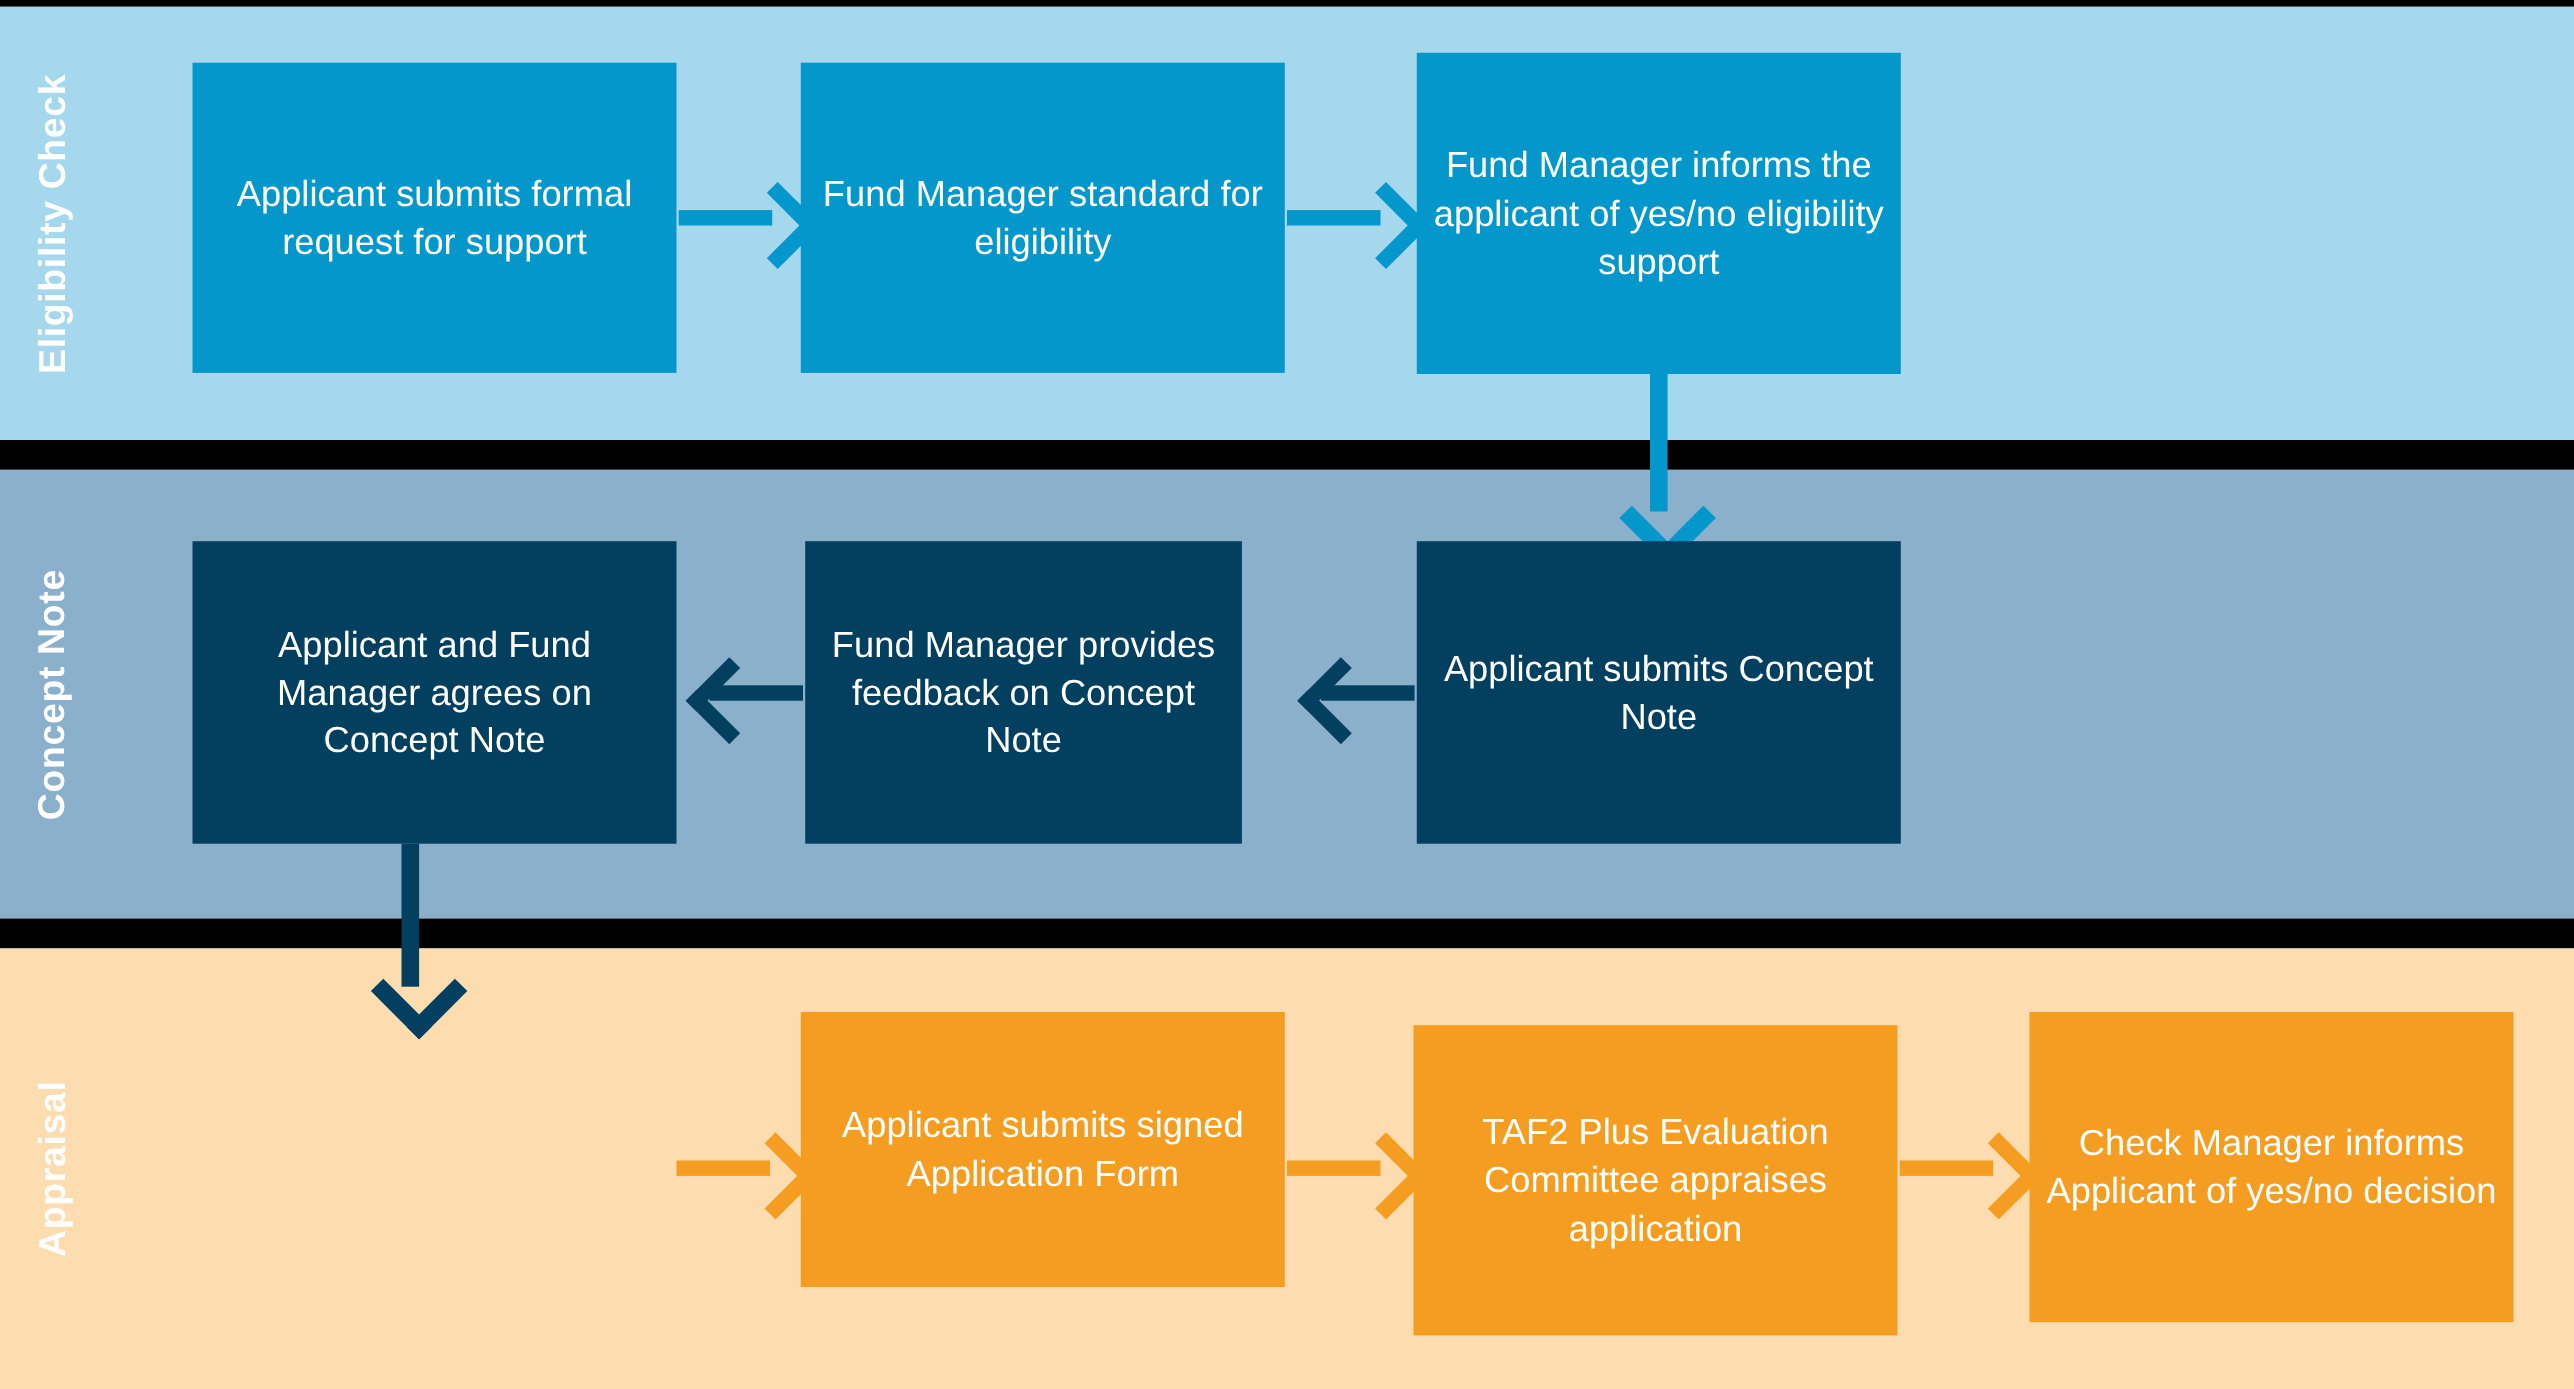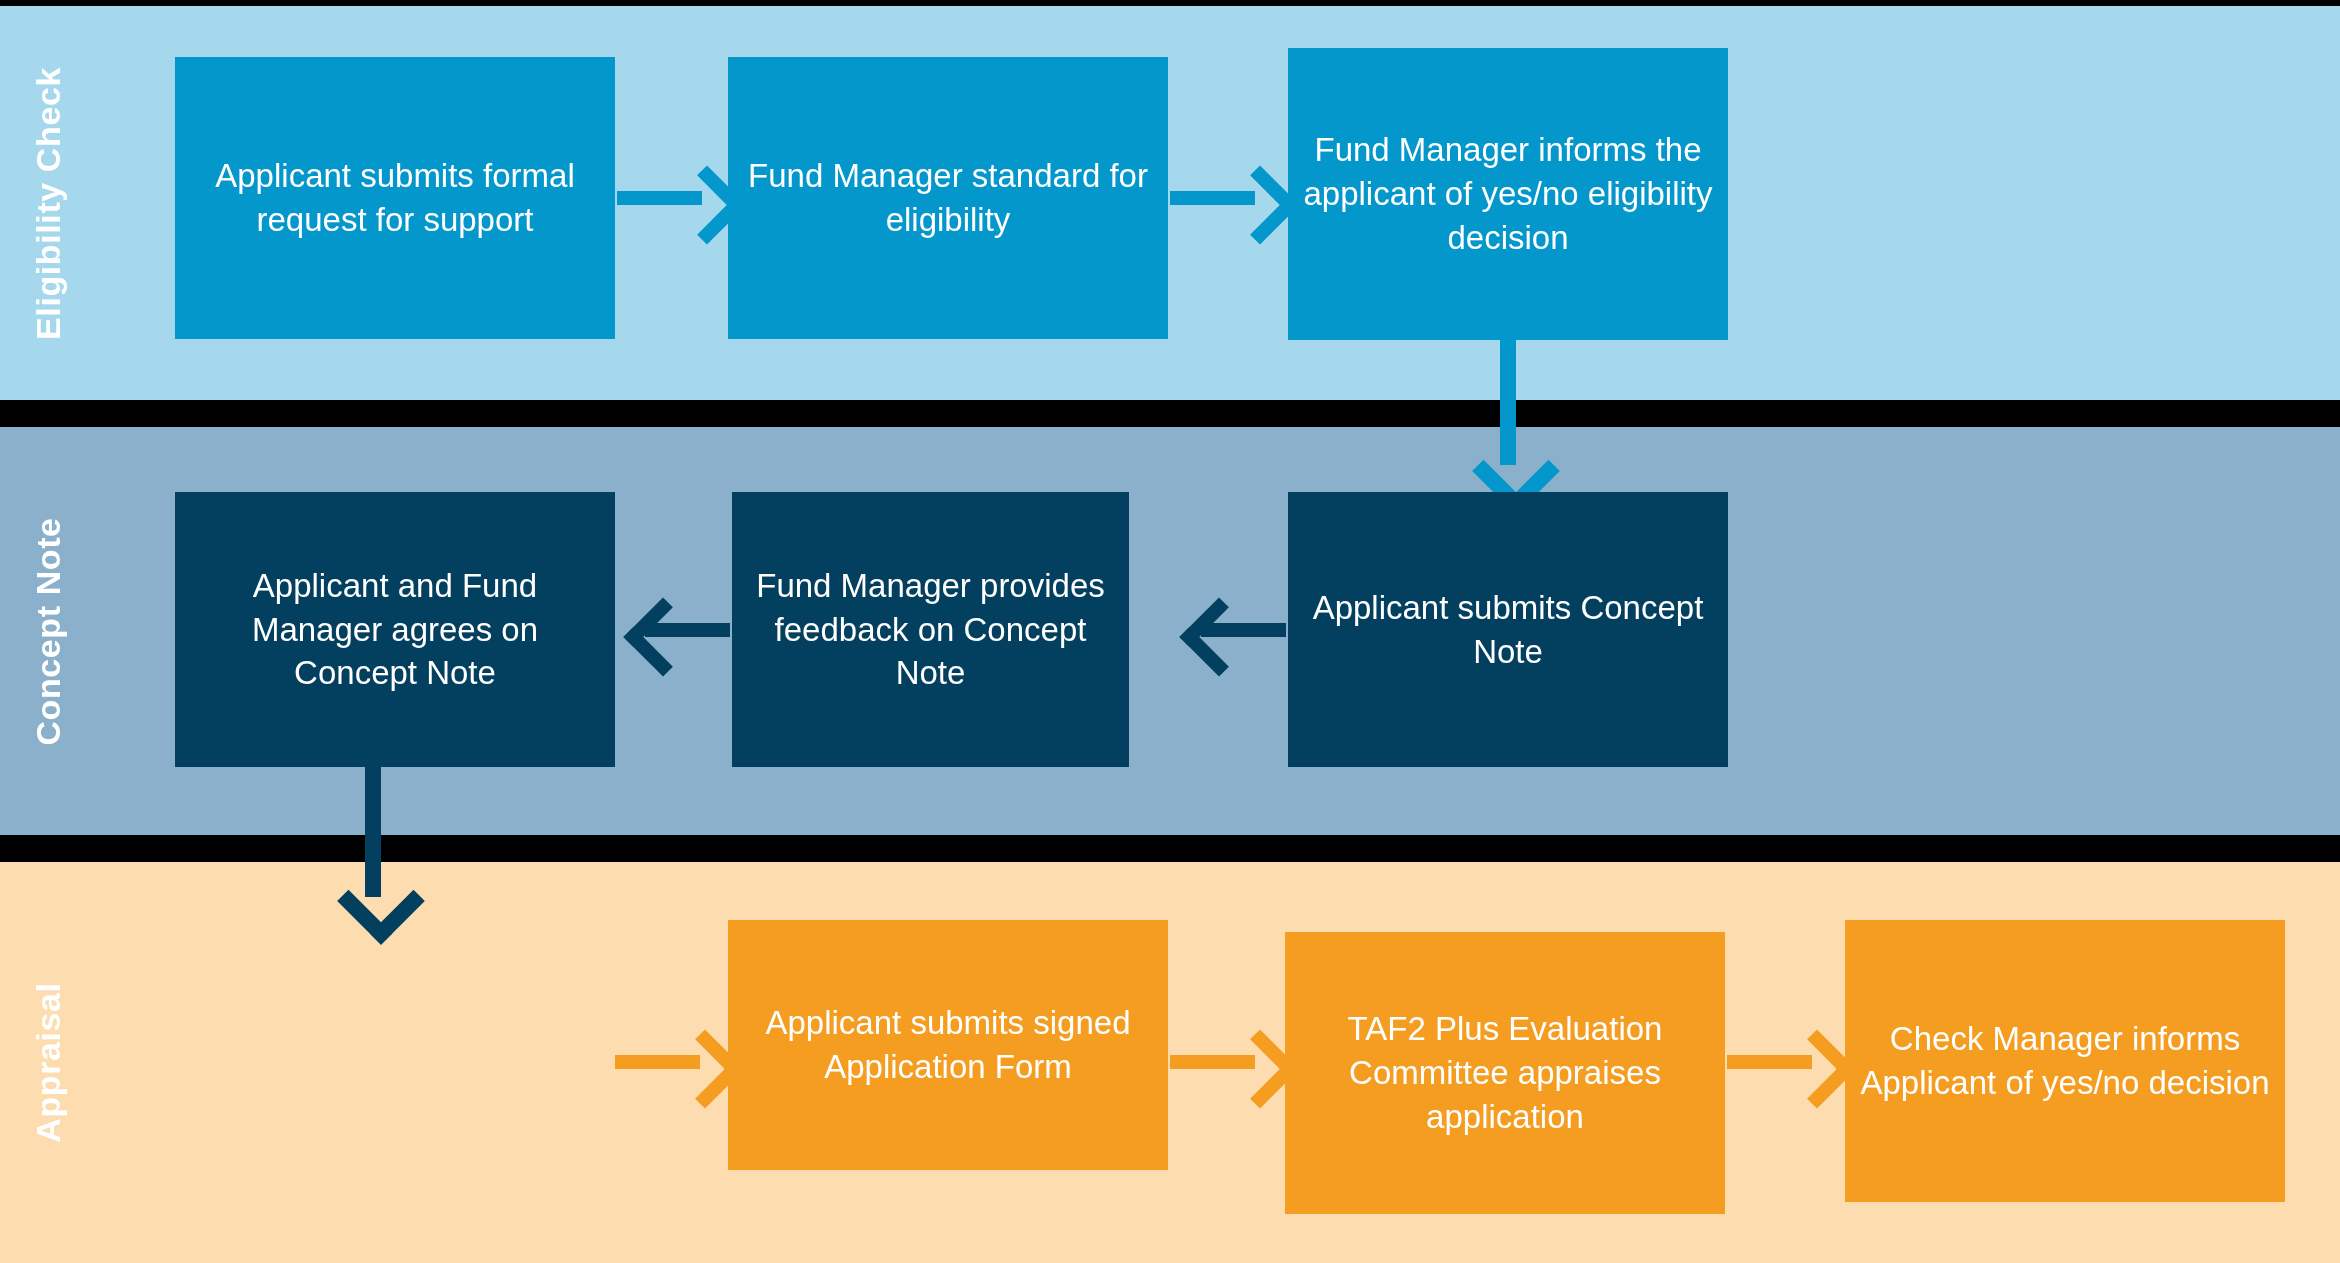--- a/index.html
+++ b/index.html
@@ -173,21 +173,21 @@
   <div class="node node-eligibility" style="left:728px; top:57px; width:440px; height:282px;">
     <span>Fund Manager standard for eligibility</span>
   </div>
 
   <div class="arrow-h right c-elig" style="left:1170px; top:198px; width:110px;">
     <div class="shaft" style="left:0; width:85px;"></div>
     <div class="head" style="left:62px;"></div>
   </div>
 
   <div class="node node-eligibility" style="left:1288px; top:48px; width:440px; height:292px;">
-    <span>Fund Manager informs the applicant of yes/no eligibility decision</span>
+    <span>Fund Manager informs the applicant of yes/no eligibility support</span>
   </div>
 
   <div class="arrow-v c-elig" style="left:1508px; top:340px; height:155px;">
     <div class="shaft" style="top:0; height:125px;"></div>
     <div class="head" style="top:100px;"></div>
   </div>
 
   <div class="node node-concept" style="left:175px; top:492px; width:440px; height:275px;">
     <span>Applicant and Fund Manager agrees on Concept Note</span>
   </div>

